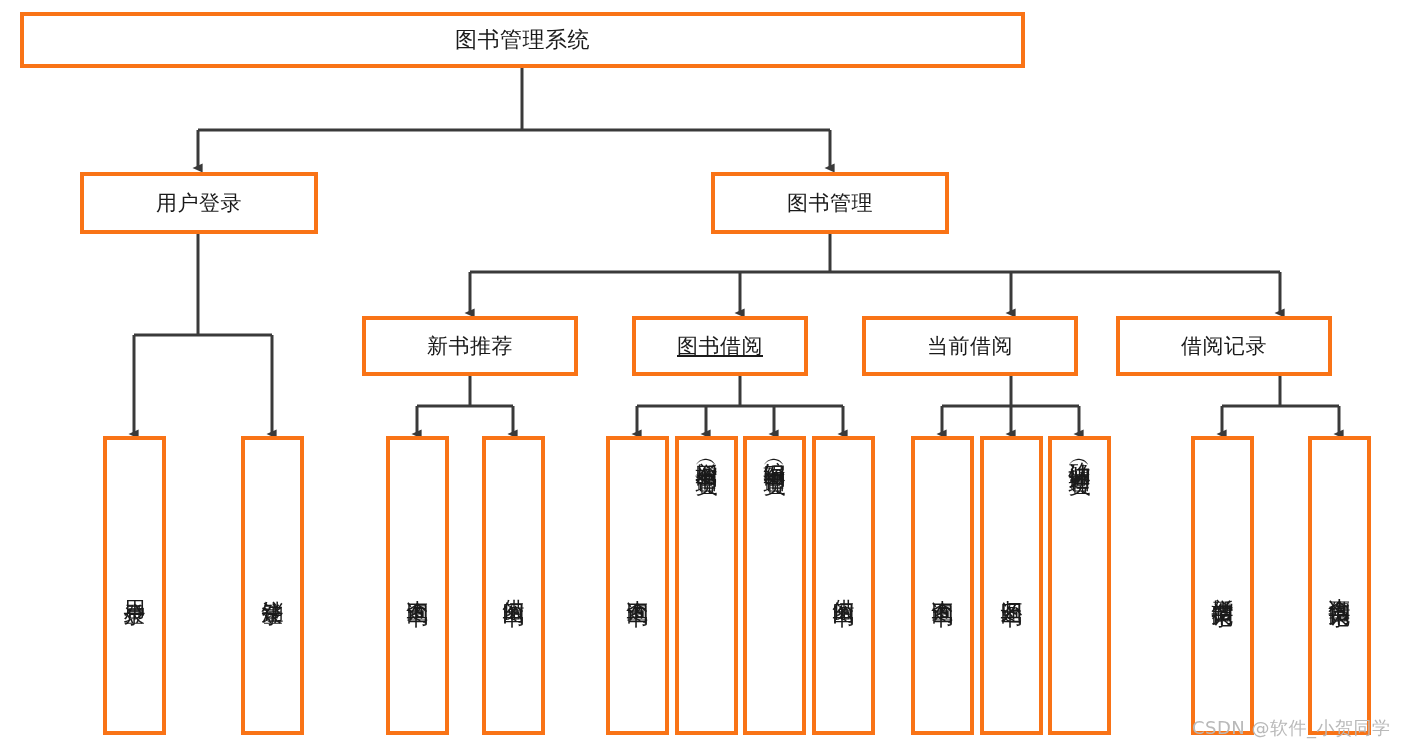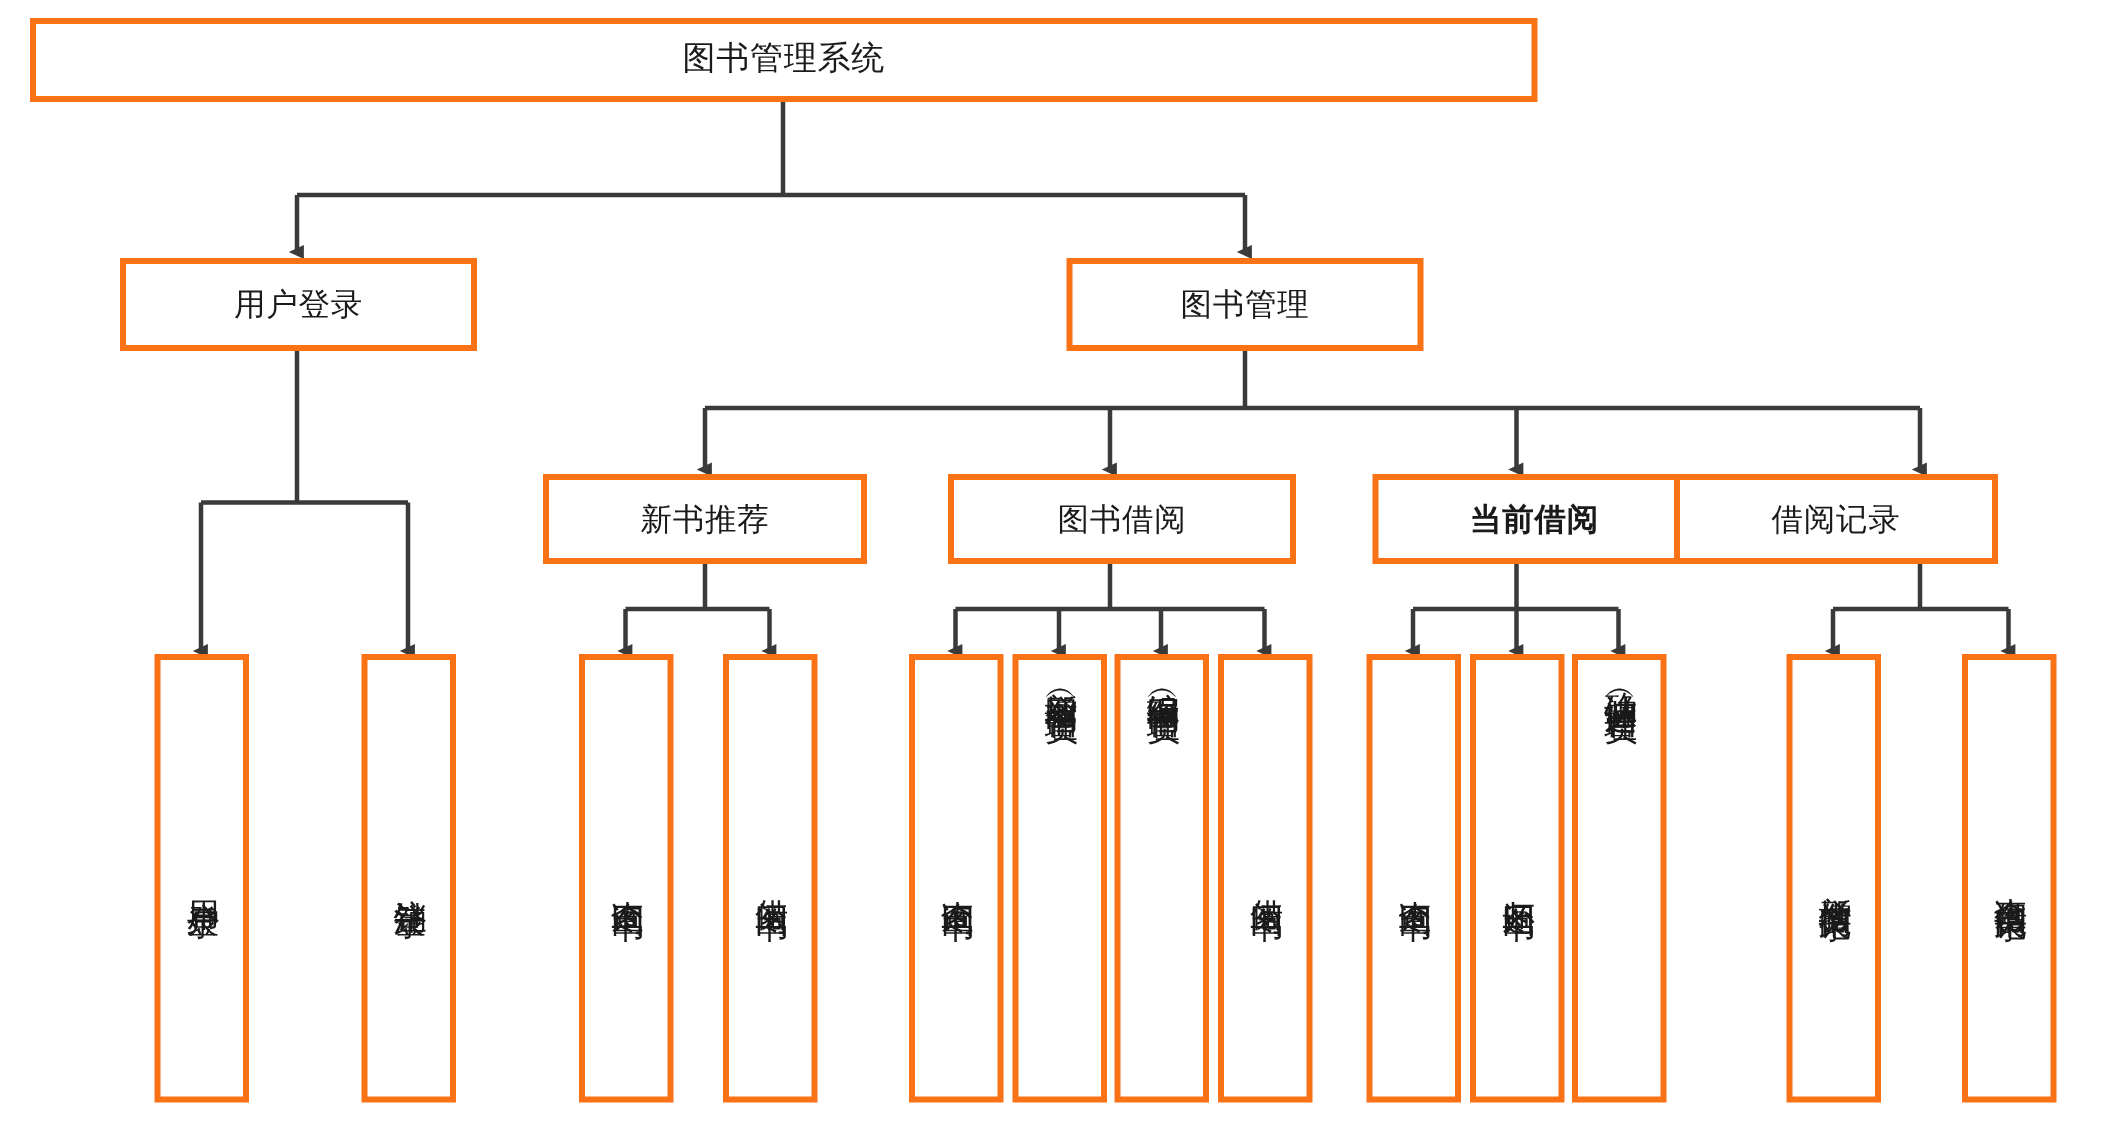--- a/index.html
+++ b/index.html
@@ -140,24 +140,24 @@
   <div class="node horiz" style="left:80px; top:172px; width:238px; height:62px;">
     <span class="label">用户登录</span>
   </div>
   <div class="node horiz" style="left:362px; top:316px; width:216px; height:60px;">
     <span class="label">新书推荐</span>
   </div>
 
   <div class="node horiz" style="left:711px; top:172px; width:238px; height:62px;">
     <span class="label">图书管理</span>
   </div>
-  <div class="node horiz" style="left:632px; top:316px; width:232px; height:60px;">
+  <div class="node horiz" style="left:632px; top:316px; width:176px; height:60px;text-decoration:underline;">
     <span class="label">图书借阅</span>
   </div>
-  <div class="node horiz" style="left:915px; top:316px; width:216px; height:60px;font-weight:bold;">
+  <div class="node horiz" style="left:862px; top:316px; width:216px; height:60px;">
     <span class="label">当前借阅</span>
   </div>
   <div class="node horiz" style="left:1116px; top:316px; width:216px; height:60px;">
     <span class="label">借阅记录</span>
   </div>
 
   <div class="node vert centered" style="left:103px; top:436px; width:63px; height:299px;">
     <span class="label">用户登录</span>
   </div>
   <div class="node vert centered" style="left:241px; top:436px; width:63px; height:299px;">
@@ -194,14 +194,15 @@
     <span class="label">确认归还（管理员）</span>
   </div>
 
   <div class="node vert centered" style="left:1191px; top:436px; width:63px; height:299px;">
     <span class="label">新增借阅记录</span>
   </div>
   <div class="node vert centered" style="left:1308px; top:436px; width:63px; height:299px;">
     <span class="label">查询借阅记录</span>
   </div>
 
+  <div class="watermark" style="left:1192px; top:716px;">CSDN @软件_小贺同学</div>
 
 </div>
 
 </body></html>

